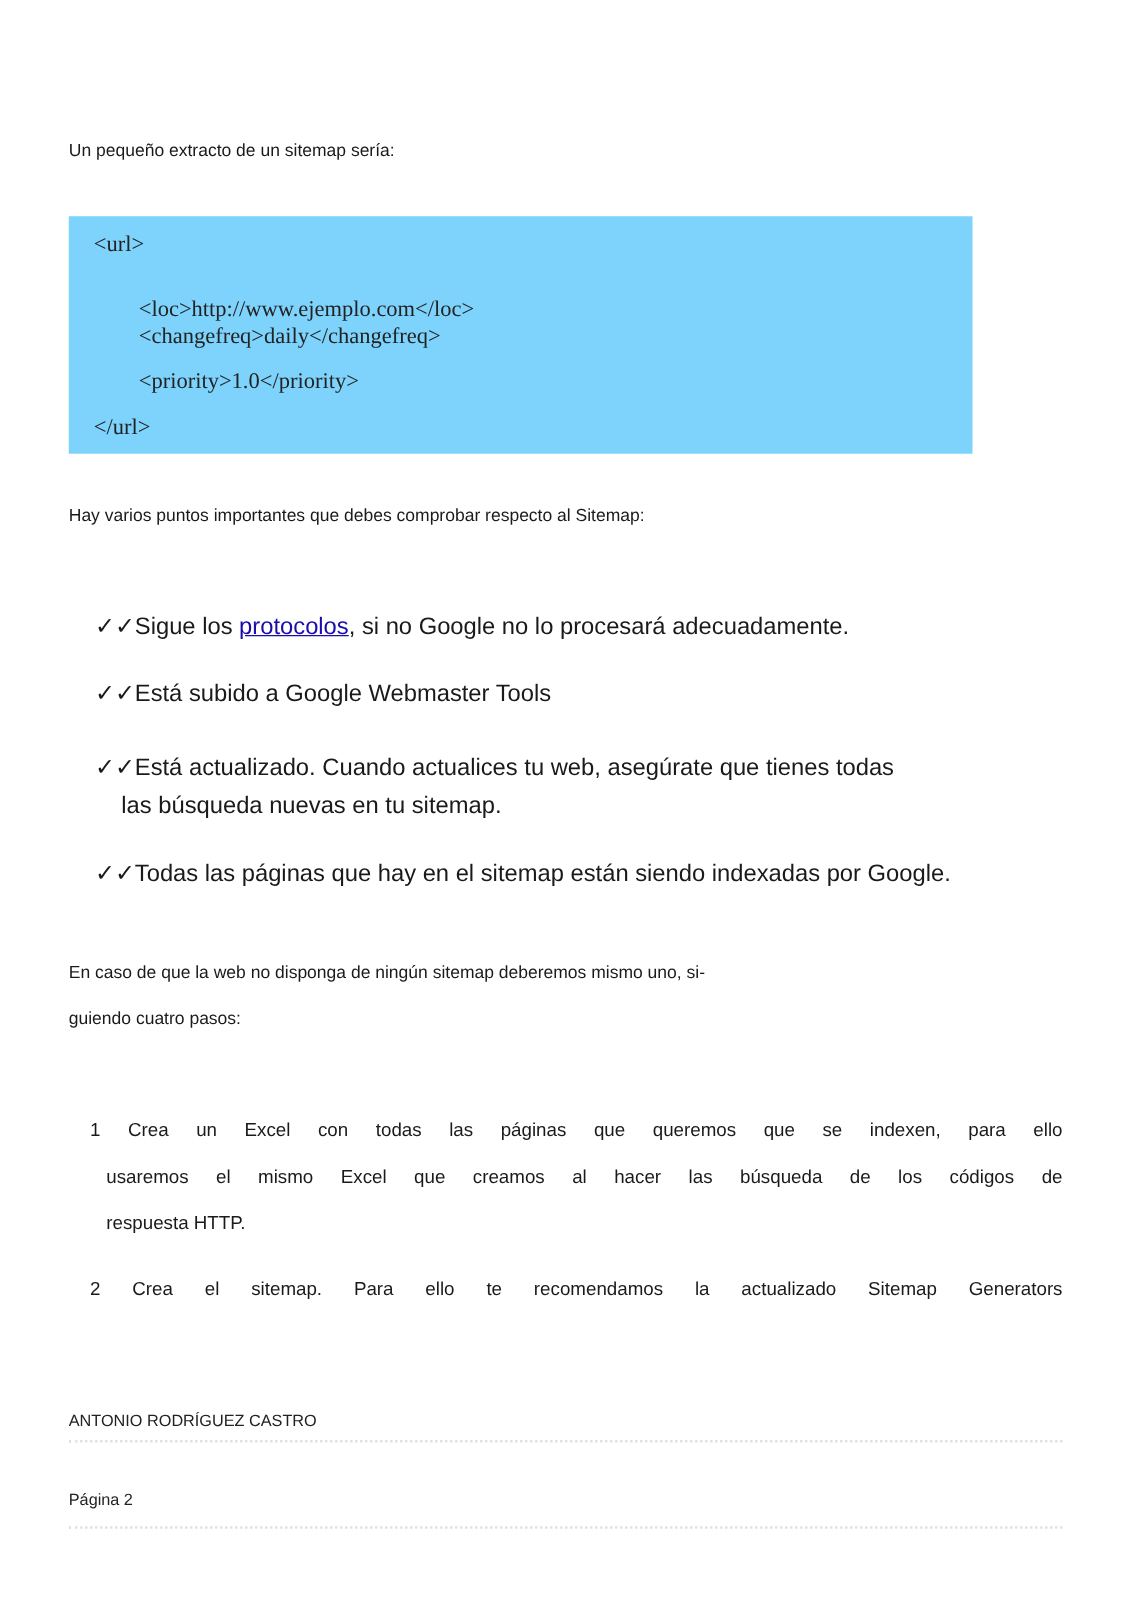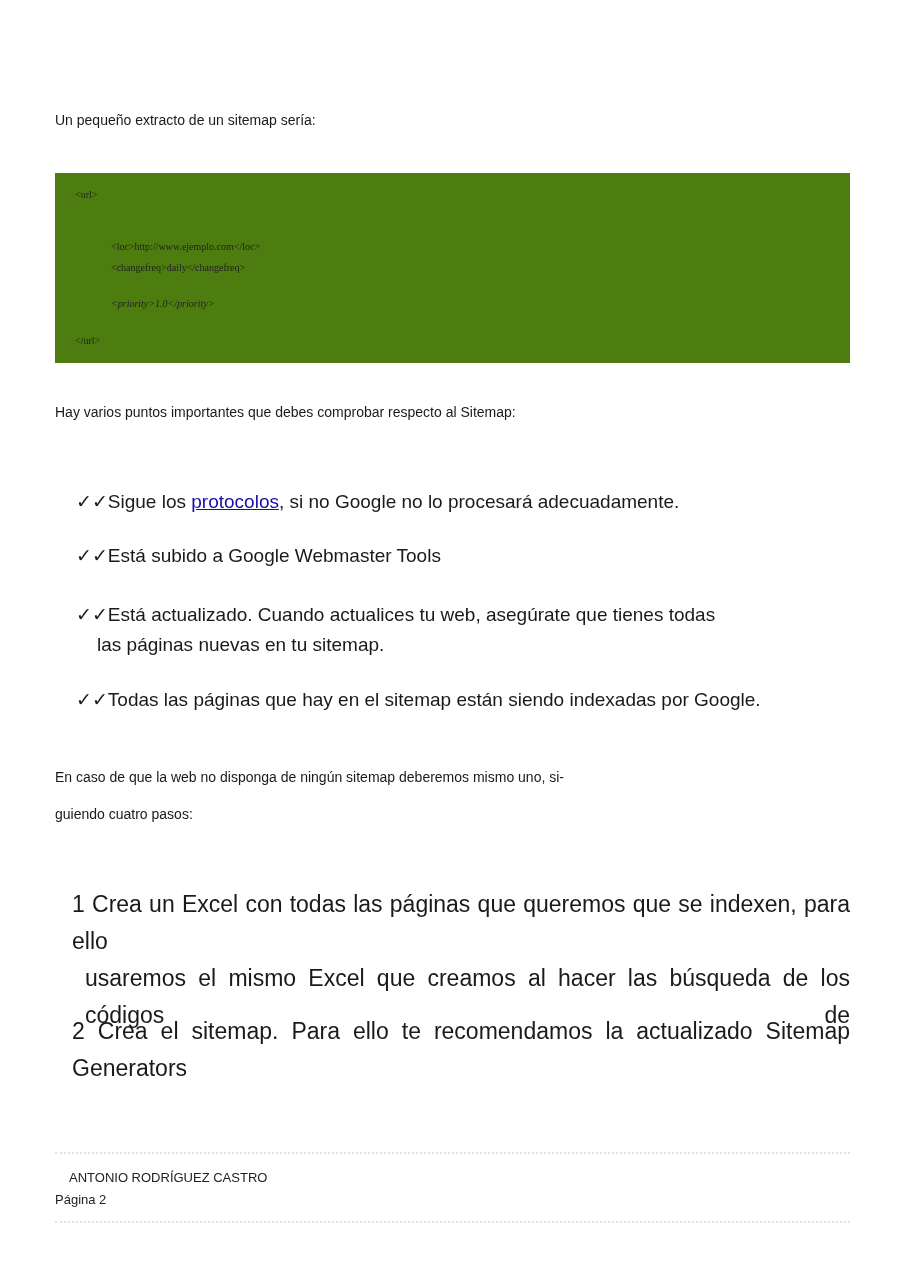--- a/index.html
+++ b/index.html
@@ -1,69 +1,70 @@
 <!DOCTYPE html>
 <html><head>
 <meta charset="utf-8">
 <style>
   html, body { margin: 0; padding: 0; background: #ffffff; }
   body { width: 905px; height: 1280px; position: relative; overflow: hidden;
          font-family: "Liberation Sans", sans-serif; color: #1a1a1a; }
   .p { position: absolute; left: 55px; font-size: 14px; line-height: 24px; white-space: nowrap; }
-  .code { position: absolute; left: 55px; top: 173px; width: 795px; height: 190px;
-          background: #4d7c0f; font-family: "Liberation Serif", serif; font-size: 10px; color: #222; }
+  .code { position: absolute; left: 55px; top: 173px; width: 723px; height: 190px;
+          background: #7dd3fc; font-family: "Liberation Serif", serif; font-size: 18px; color: #222; }
   .code .ln { position: absolute; white-space: nowrap; line-height: 20px; }
   .chk { position: absolute; left: 76px; font-size: 19px; line-height: 30px; white-space: nowrap; }
   .chk .mark { letter-spacing: 0px; }
   .chk a { color: #1a0dab; text-decoration: underline; margin-top: 28px; }
-  .num { position: absolute; left: 72px; width: 778px; font-size: 23px; line-height: 37px; text-align: justify; }
+  .num { position: absolute; left: 72px; width: 778px; font-size: 15px; line-height: 37px; text-align: justify; }
   .num .cont { display: block; padding-left: 13px; }
   .rule { position: absolute; left: 55px; width: 795px; height: 0; border-top: 2px dotted #e2e2e2; }
   .foot { position: absolute; left: 55px; font-size: 13px; line-height: 16px; color: #222; white-space: nowrap; }
 </style>
 </head>
 <body>
 
 <div class="p" style="top:108px;">Un pequeño extracto de un sitemap sería:</div>
 
 <div class="code">
   <span class="ln" style="left:20px; top:12px;">&lt;url&gt;</span>
   <span class="ln" style="left:56px; top:48px;margin-top:16px;">&lt;loc&gt;http://www.ejemplo.com&lt;/loc&gt;</span>
   <span class="ln" style="left:56px; top:85px;">&lt;changefreq&gt;daily&lt;/changefreq&gt;</span>
-  <span class="ln" style="left:56px; top:121px;font-style:italic;">&lt;priority&gt;1.0&lt;/priority&gt;</span>
+  <span class="ln" style="left:56px; top:121px;">&lt;priority&gt;1.0&lt;/priority&gt;</span>
   <span class="ln" style="left:20px; top:158px;">&lt;/url&gt;</span>
 </div>
 
 <div class="p" style="top:400px;">Hay varios puntos importantes que debes comprobar respecto al Sitemap:</div>
 
 <div class="chk" style="top:487px;">
   <span class="mark">✓✓</span><span>Sigue los </span><a>protocolos</a><span>, si no Google no lo procesará adecuadamente.</span>
 </div>
 
 <div class="chk" style="top:541px;">
   <span class="mark">✓✓</span><span>Está subido a Google Webmaster Tools</span>
 </div>
 
 <div class="chk" style="top:600px;">
   <span class="mark">✓✓</span><span>Está actualizado. Cuando actualices tu web, asegúrate que tienes todas</span>
 </div>
-<div class="chk" style="top:630px; left:97px;">las páginas nuevas en tu sitemap.</div>
+<div class="chk" style="top:630px; left:97px;">las búsqueda nuevas en tu sitemap.</div>
 
 <div class="chk" style="top:685px;">
   <span class="mark">✓✓</span><span>Todas las páginas que hay en el sitemap están siendo indexadas por Google.</span>
 </div>
 
 <div class="p" style="top:765px;">En caso de que la web no disponga de ningún sitemap deberemos mismo uno, si-</div>
 <div class="p" style="top:802px;text-align:right;">guiendo cuatro pasos:</div>
 
 <div class="num" style="top:886px;">
   <div style="text-align-last: justify;"><span>1</span> <span>Crea un Excel con todas las páginas que queremos que se indexen, para ello</span></div>
   <span class="cont" style="text-align-last: justify;">usaremos el mismo Excel que creamos al hacer las búsqueda de los códigos de</span>
+  <span class="cont">respuesta HTTP.</span>
 </div>
 
 <div class="num" style="top:1013px;">
   <div style="text-align-last: justify;"><span>2</span> <span>Crea el sitemap. Para ello te recomendamos la actualizado Sitemap Generators</span></div>
 </div>
 
 <div class="rule" style="top:1152px;"></div>
-<div class="foot" style="top:1170px;margin-left:14px;">ANTONIO RODRÍGUEZ CASTRO</div>
+<div class="foot" style="top:1129px;">ANTONIO RODRÍGUEZ CASTRO</div>
 <div class="foot" style="top:1192px;">Página 2</div>
 <div class="rule" style="top:1221px;"></div>
 
 </body></html>

